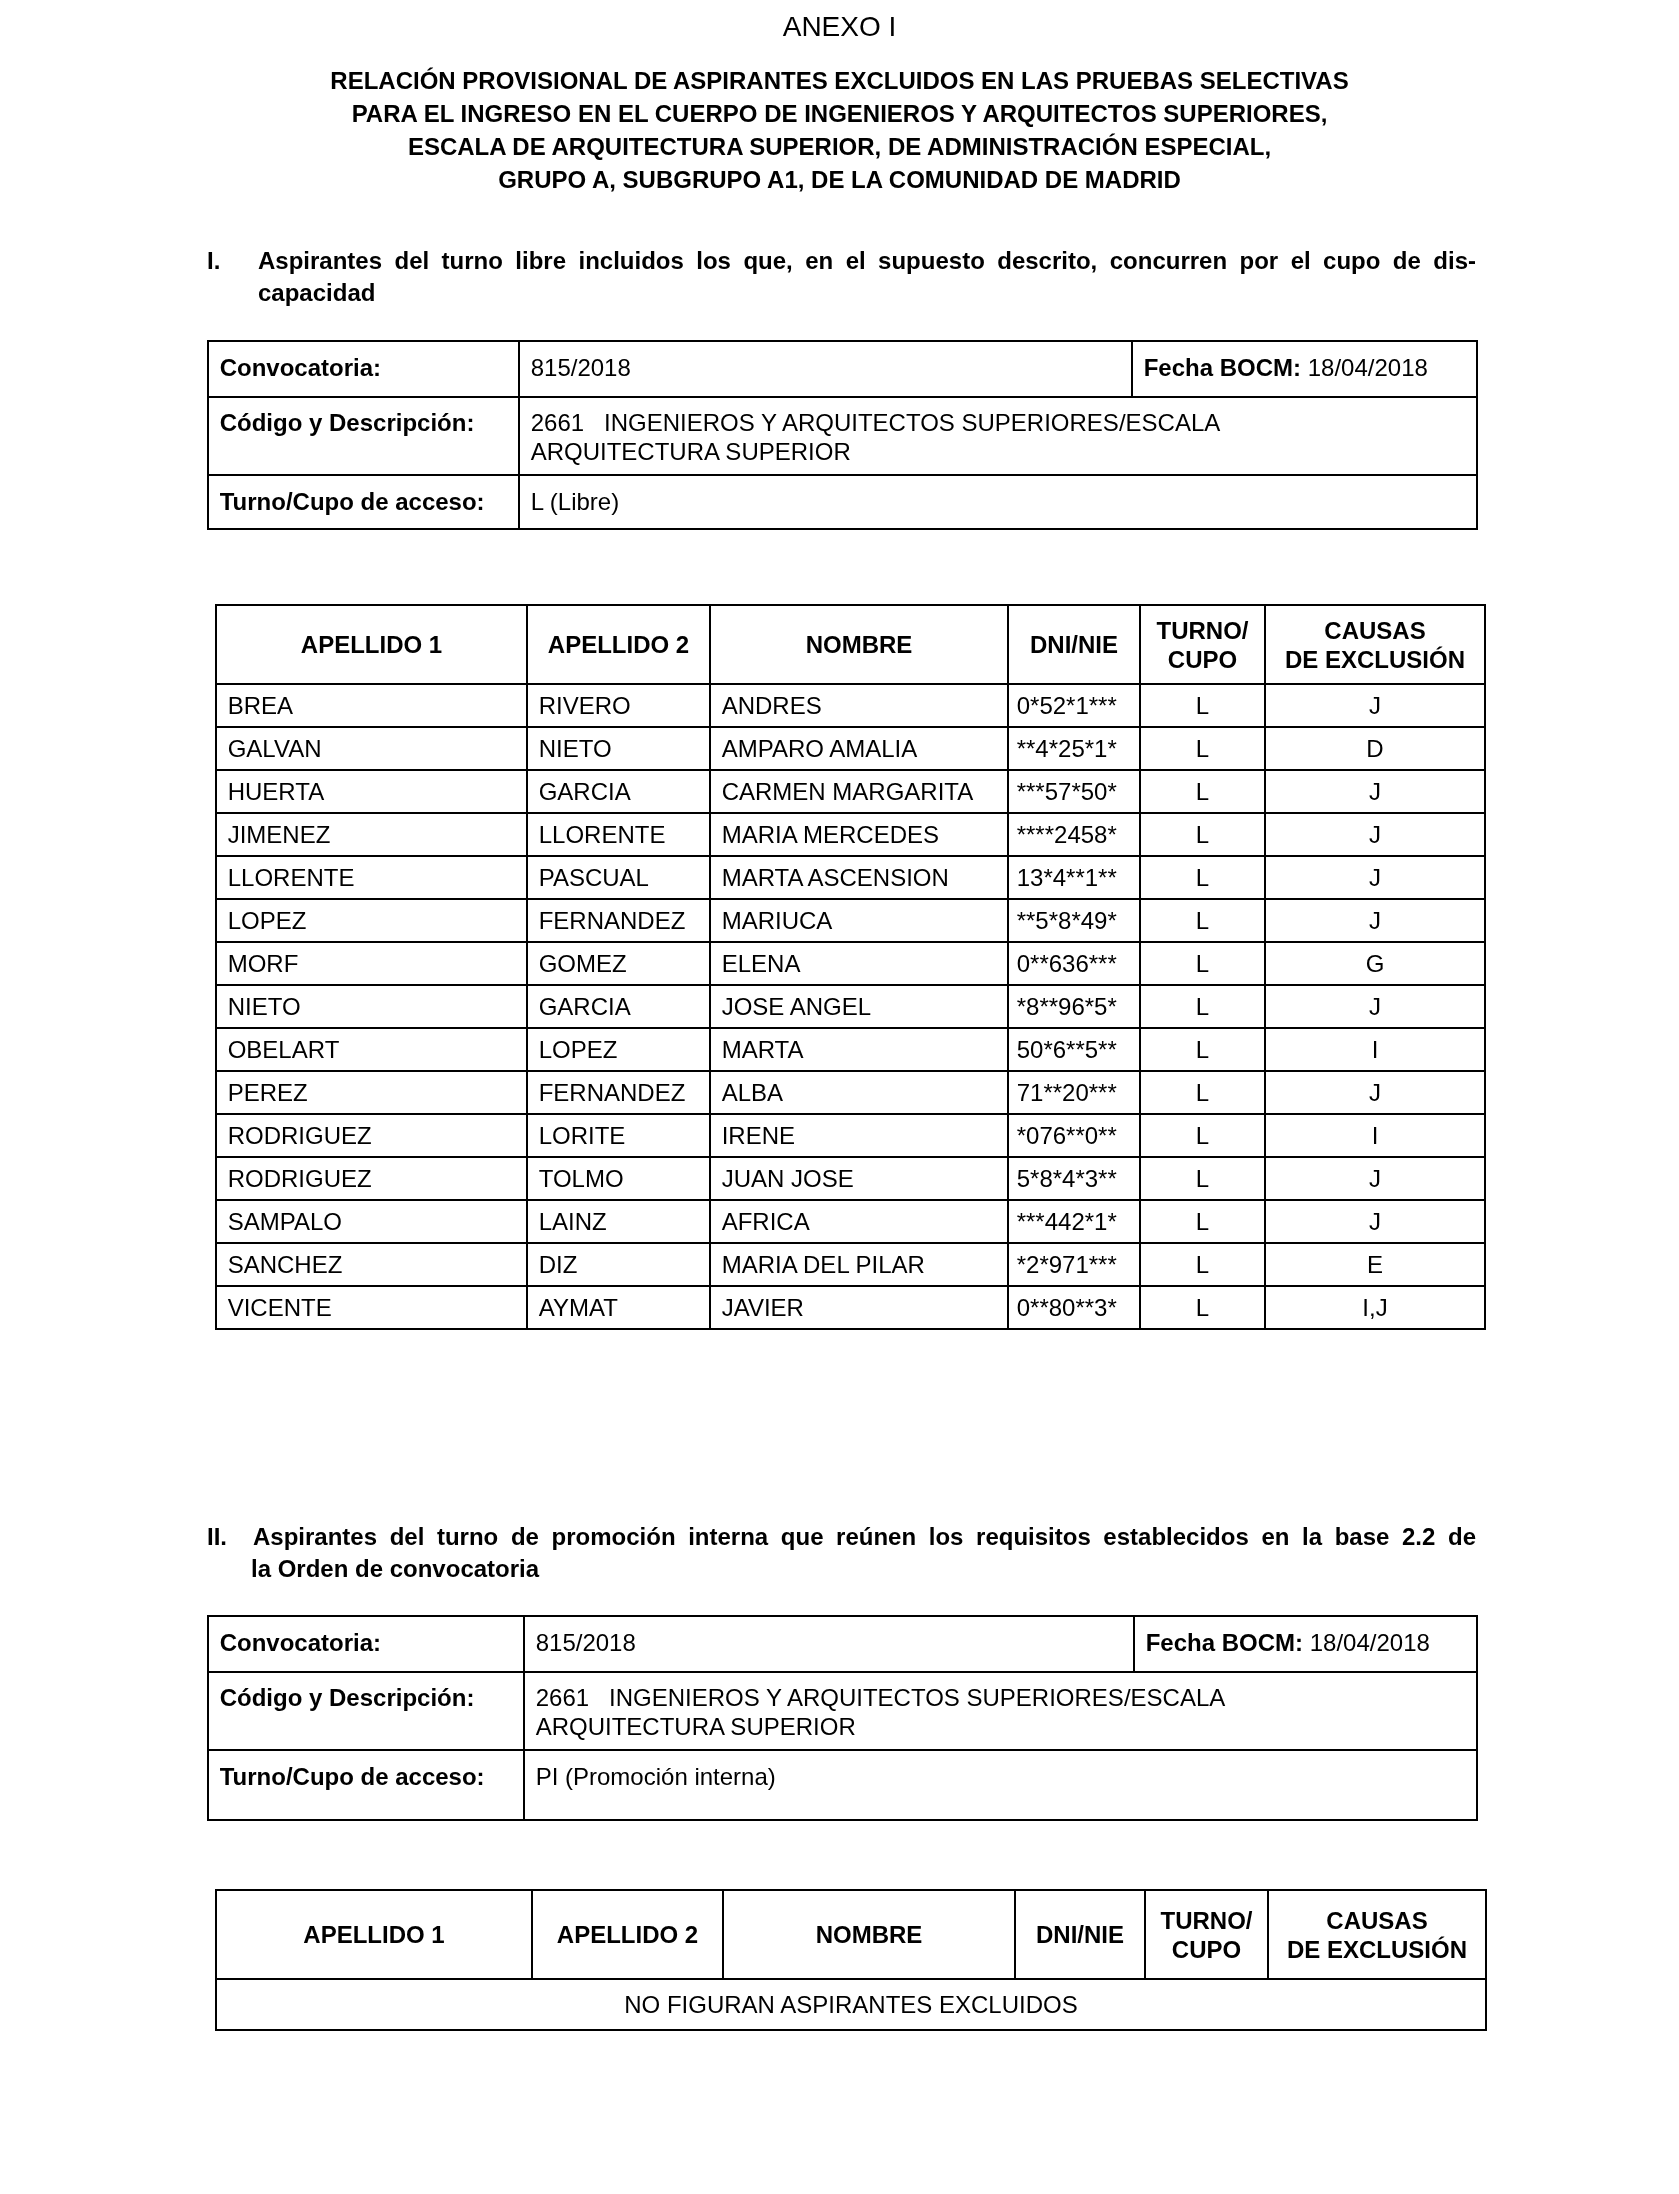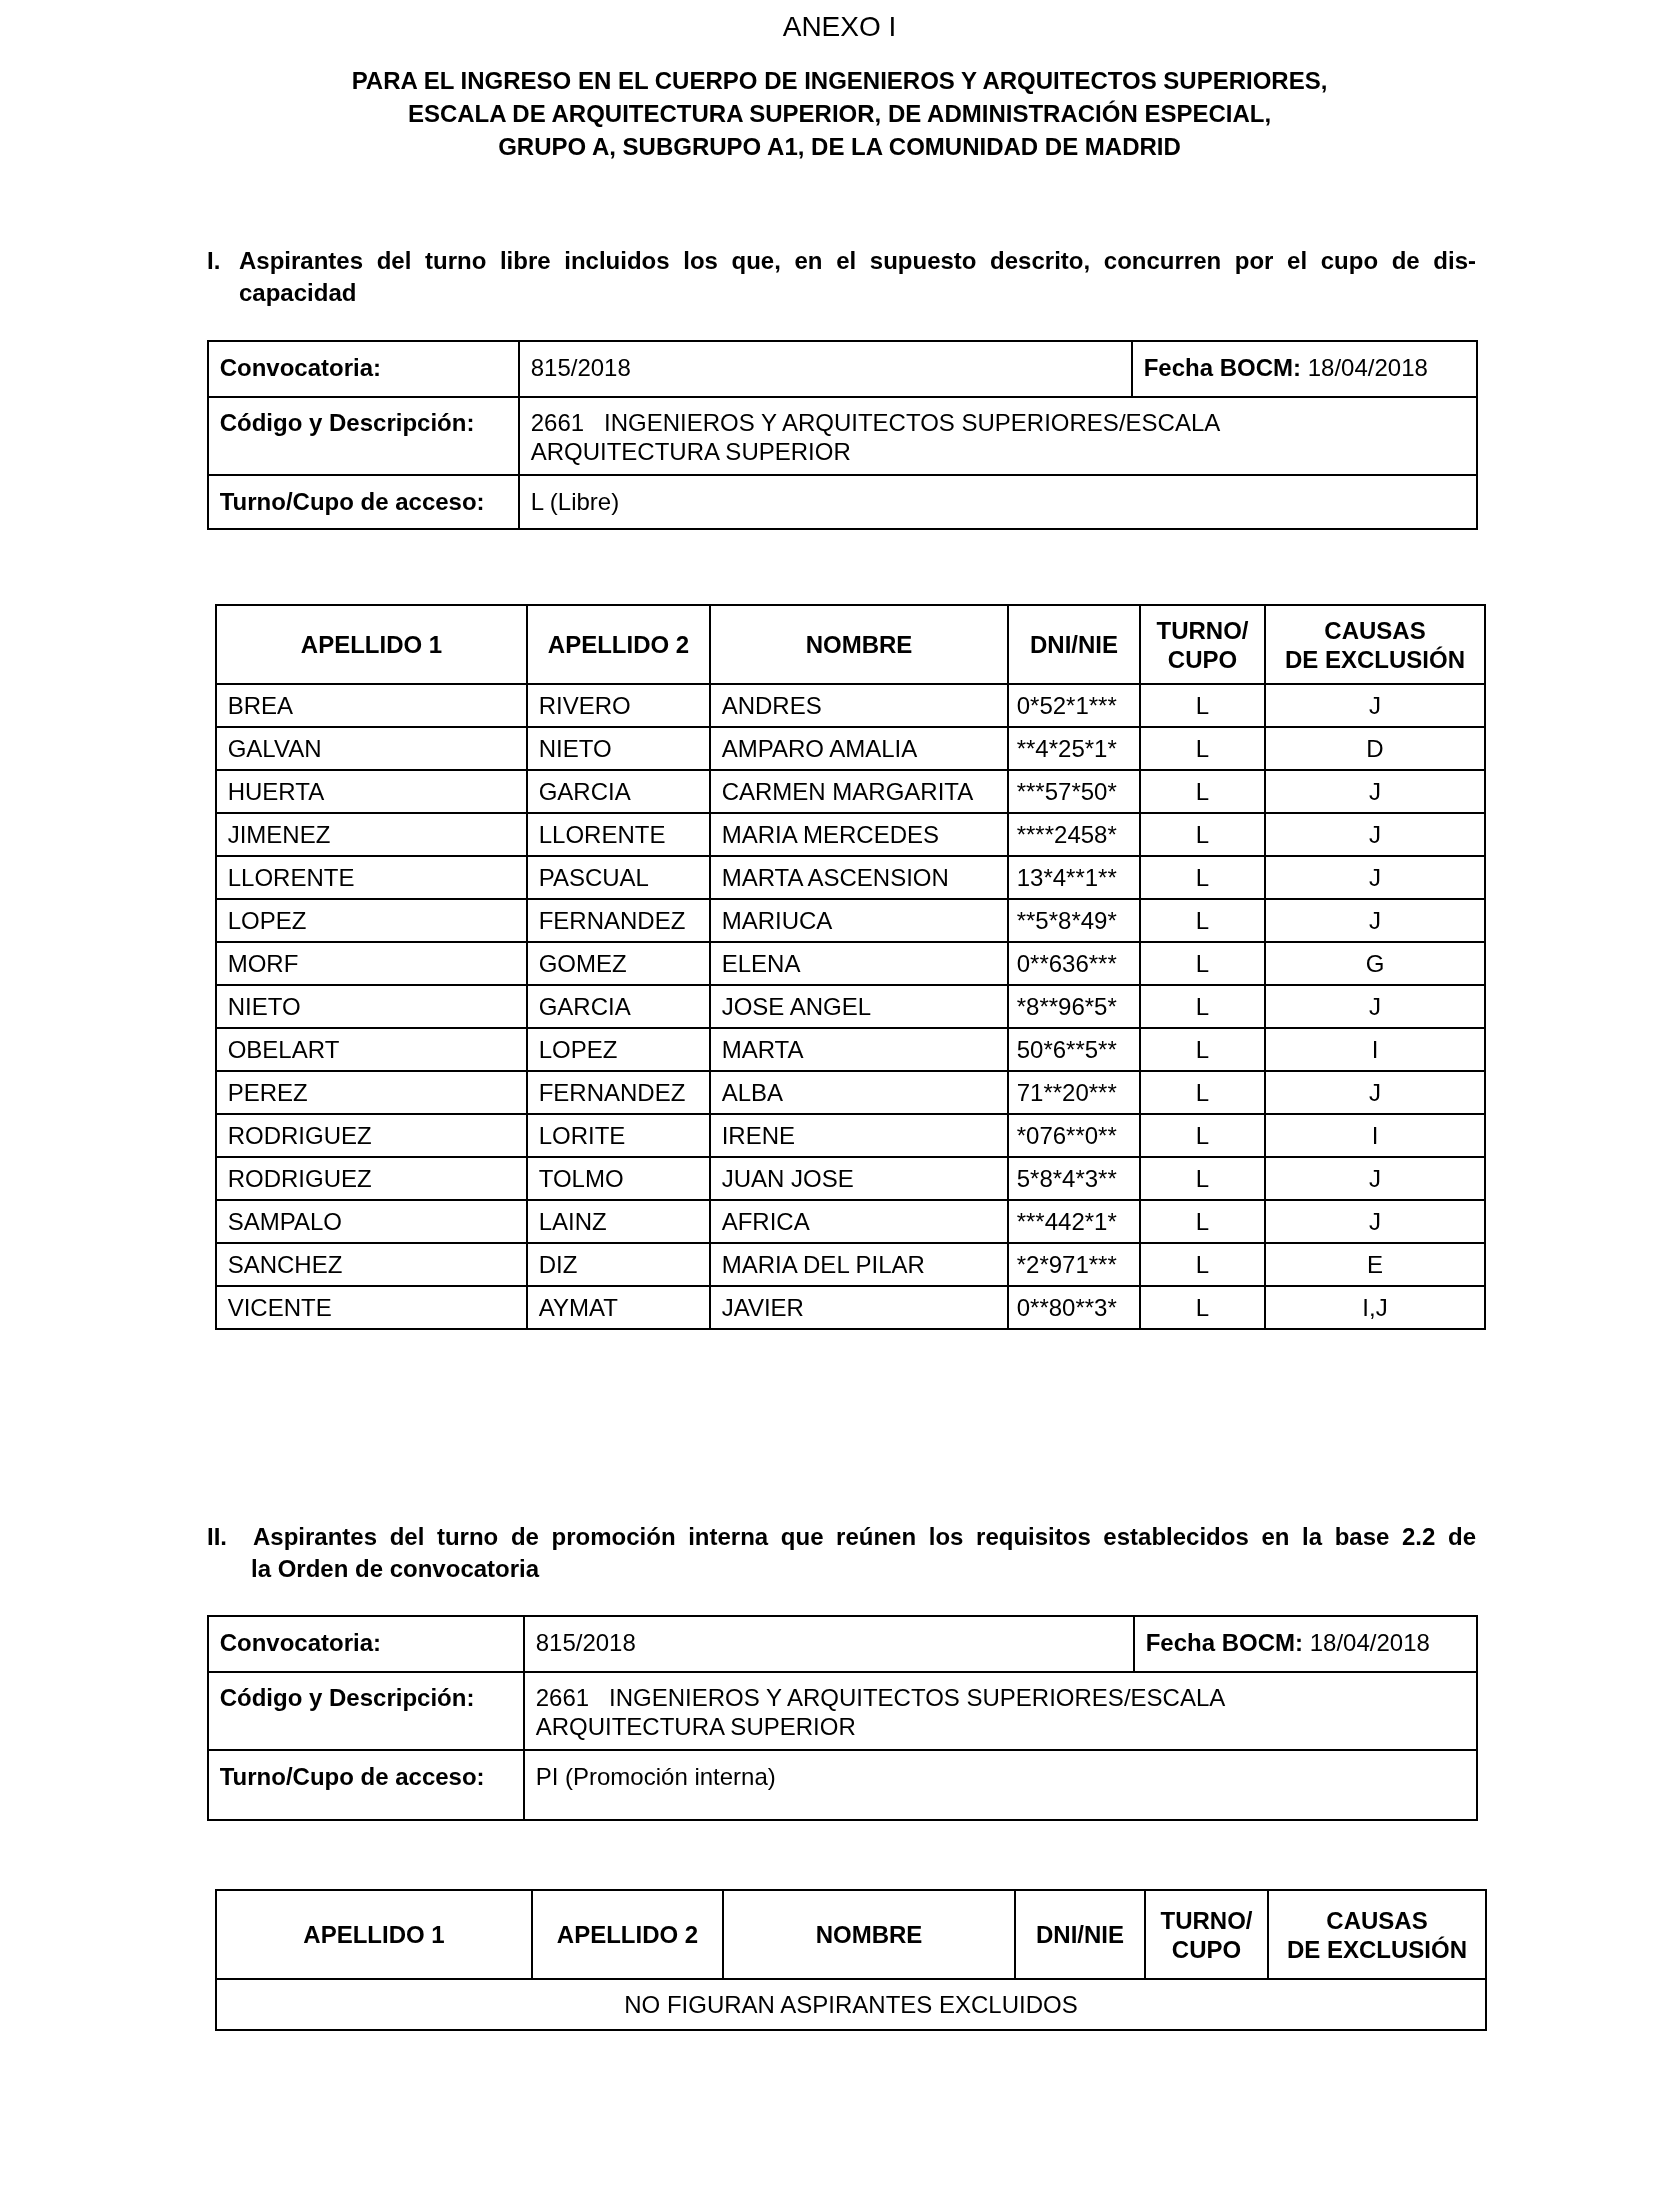--- a/index.html
+++ b/index.html
@@ -4,21 +4,21 @@
 <style>
   html, body { margin: 0; padding: 0; background: #ffffff; }
   body { width: 1679px; height: 2194px; position: relative; overflow: hidden;
          font-family: "Liberation Sans", sans-serif; color: #000; }
   .abs { position: absolute; }
   .center { left: 0; width: 1679px; text-align: center; }
   #annex-title { top: 10.7px; font-size: 28px; }
   #main-heading { top: 64px; font-size: 24px; font-weight: bold; line-height: 33px; }
   .section-heading { left: 207px; width: 1269px; font-size: 24px; font-weight: bold; line-height: 32px; }
   .section-heading .num { position: absolute; left: 0; top: 0; }
-  .section-heading .txt { margin-left: 32px; display: block; text-align: justify; }
+  .section-heading .txt { margin-left: 51px; display: block; text-align: justify; }
   #sec1-heading { top: 245px; }
   #sec2-heading { top: 1521px; }
   #sec2-heading .txt { margin-left: 46px; }
   #sec2-heading .txt2 { margin-left: 44px; }
 
   table { border-collapse: collapse; position: absolute; table-layout: fixed; padding-left: 20px; }
   td, th { border: 2.3px solid #000; font-size: 24px; padding: 0 10.7px; vertical-align: top; }
   .info-table { left: 207px; width: 1269px; }
   .info-table td { padding-top: 10.7px; line-height: 29px; }
   .info-table .lbl { font-weight: bold; }
@@ -37,20 +37,21 @@
   #list2 { top: 1889px; }
   #list2 th { height: 87px; }
   #list2 td.empty { text-align: center; height: 49px; }
 </style>
 </head>
 <body>
 
 <div id="annex-title" class="abs center">ANEXO I</div>
 
 <div id="main-heading" class="abs center">
+  <div>RELACIÓN PROVISIONAL DE ASPIRANTES EXCLUIDOS EN LAS PRUEBAS SELECTIVAS</div>
   <div>PARA EL INGRESO EN EL CUERPO DE INGENIEROS Y ARQUITECTOS SUPERIORES,</div>
   <div>ESCALA DE ARQUITECTURA SUPERIOR, DE ADMINISTRACIÓN ESPECIAL,</div>
   <div>GRUPO A, SUBGRUPO A1, DE LA COMUNIDAD DE MADRID</div>
 </div>
 
 <div id="sec1-heading" class="abs section-heading">
   <span class="num">I.</span>
   <span class="txt" style="text-align-last: justify;">Aspirantes del turno libre incluidos los que, en el supuesto descrito, concurren por el cupo de dis-</span>
   <span class="txt">capacidad</span>
 </div>

